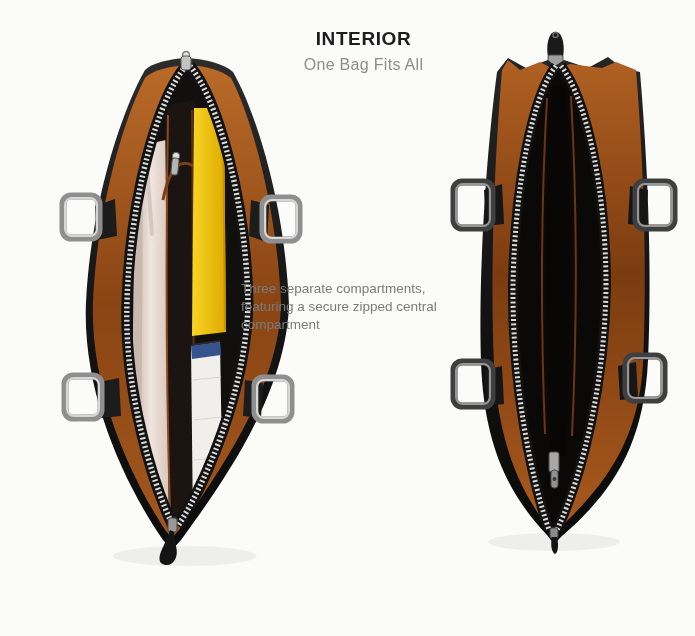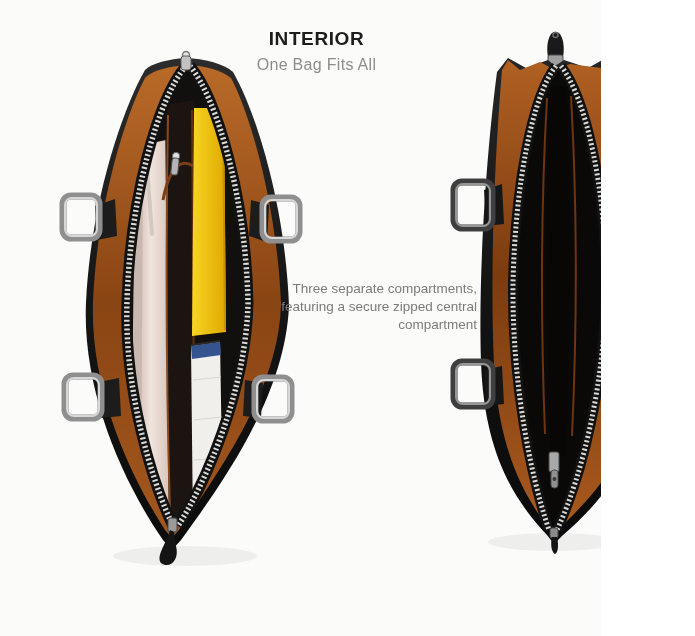--- a/index.html
+++ b/index.html
@@ -1,34 +1,34 @@
 <!DOCTYPE html>
 <html><head>
 <meta charset="utf-8">
 <style>
   html,body{margin:0;padding:0;background:#ffffff;}
   .stage{
-    position:relative;width:601px;height:636px;overflow:hidden;
+    position:relative;width:695px;height:636px;overflow:hidden;
     background:#fbfbfa;
     font-family:"Liberation Sans", sans-serif;
   }
   .header{
     position:absolute;top:28px;left:0;right:0;
     text-align:center;transform:translateX(16px);
   }
   .title{
     font-size:19px;font-weight:700;color:#1d1d1d;letter-spacing:.6px;
   }
   .subtitle{
     margin-top:6px;font-size:16px;color:#8d8d8d;letter-spacing:.3px;
   }
   .caption{
     position:absolute;top:280px;left:241px;width:236px;
     font-size:13.5px;line-height:1.33;color:#7b7b7b;
-    text-align:right;white-space:pre-line;
+    text-align:left;white-space:pre-line;
   }
   .bag{position:absolute;}
   .bag-left{left:57px;top:50px;}
   .bag-right{left:450px;top:26px;}
 </style>
 </head>
 <body>
 
 <div class="stage">
 

